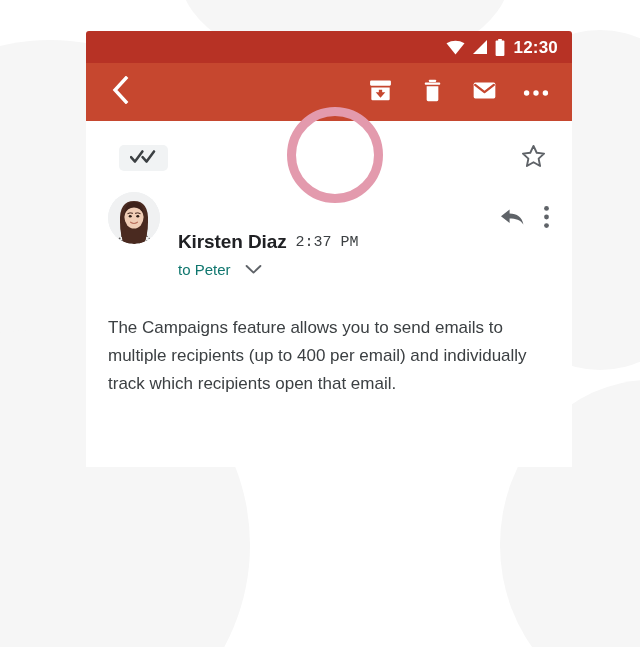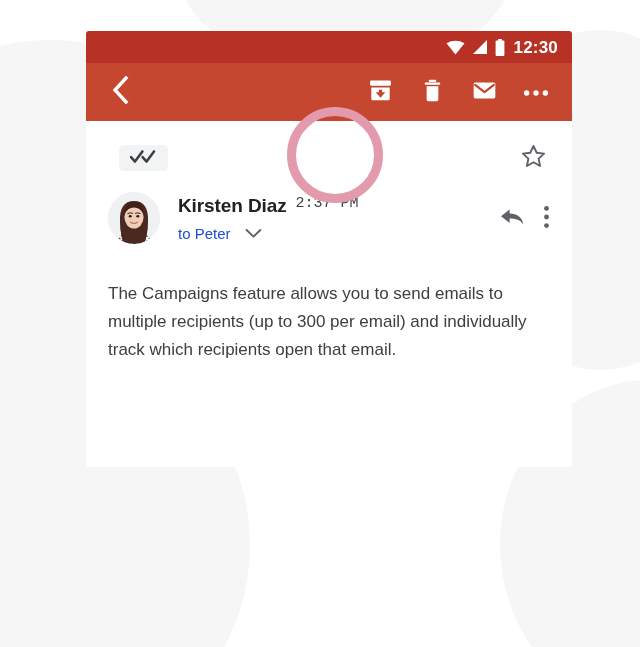--- a/index.html
+++ b/index.html
@@ -168,42 +168,43 @@
     background: #eceff1;
     position: relative;
   }
   #sender-info {
     margin-left: 18px;
     padding-top: 3px;
     flex: 1;
   }
   #sender-line1 {
     display: flex;
-    align-items: flex-start;
+    align-items: center;
+    margin-top: 36px;
   }
   #sender-name {
     font-size: 19px;
     font-weight: bold;
     color: #202124;
     letter-spacing: -0.1px;
   }
   #sender-time {
     font-size: 15px;
     color: #3c4043;
     margin-left: 9px;
     font-family: Liberation Mono, monospace;
   }
   #sender-line2 {
     display: flex;
     align-items: center;
     margin-top: 8px;
   }
   #recipient {
     font-size: 15px;
-    color: #1d4ed8;
+    color: #0f766e;
   }
   #recipient-chevron {
     margin-left: 14px;
     display: flex;
     align-items: center;
     cursor: pointer;
   }
   #sender-actions {
     display: flex;
     align-items: center;
@@ -420,19 +421,19 @@
             <svg width="7" height="24" viewBox="0 0 7 24">
               <circle cx="3.5" cy="3.4" r="2.4" fill="#5f6368"></circle>
               <circle cx="3.5" cy="12" r="2.4" fill="#5f6368"></circle>
               <circle cx="3.5" cy="20.6" r="2.4" fill="#5f6368"></circle>
             </svg>
           </span>
         </div>
       </div>
     </div>
 
-    <div id="message-body">The Campaigns feature allows you to send emails to multiple recipients (up to 300 per email) and individually track which recipients open that email.</div>
+    <div id="message-body">The Campaigns feature allows you to send emails to multiple recipients (up to 400 per email) and individually track which recipients open that email.</div>
 
   </div>
 
   <div id="highlight-ring"></div>
 
 </div>
 
 </body></html>

